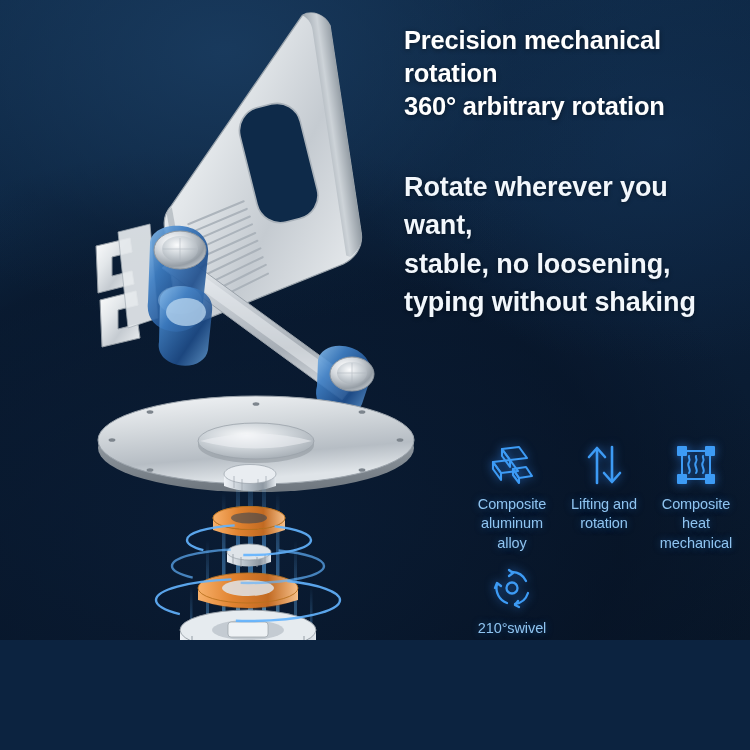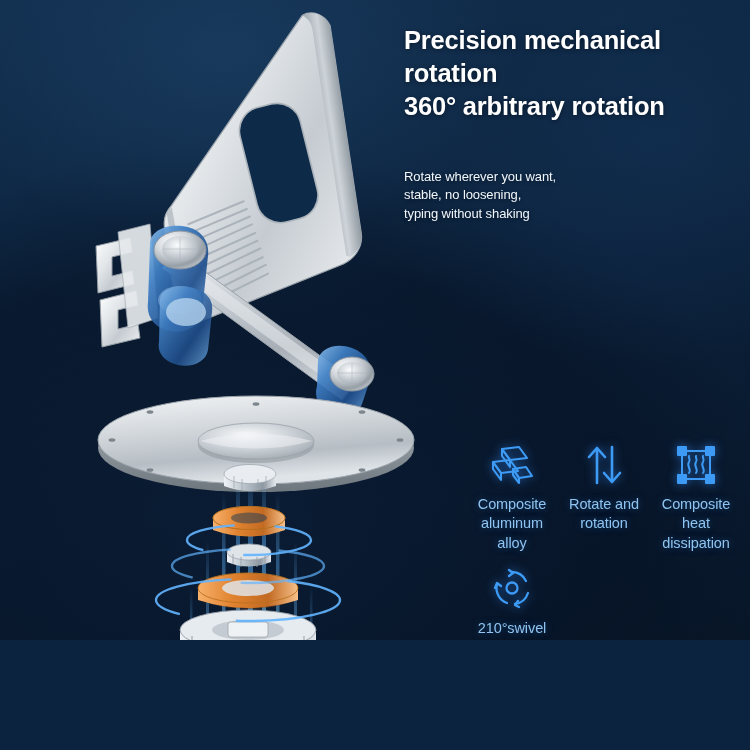--- a/index.html
+++ b/index.html
@@ -23,21 +23,21 @@
 
   
   .headline {
     position:absolute; left:404px; top:24px; width:330px;
     color:#ffffff; font-weight:bold; font-size:25.5px; line-height:1.30;
     letter-spacing:-0.2px;
     text-shadow:0 1px 5px rgba(0,0,0,0.45);
   }
   .subline {
     position:absolute; left:404px; top:168px; width:330px;
-    color:#f2f7fc; font-weight:normal; font-size:13px; line-height:1.42;
+    color:#f2f7fc; font-weight:bold; font-size:27px; line-height:1.42;
     letter-spacing:-0.1px;
     text-shadow:0 1px 4px rgba(0,0,0,0.4);
   }
 
   
   #features {
     position:absolute; left:466px; top:442px;
     width:276px; height:240px;
     display:grid;
     grid-template-columns:1fr 1fr 1fr;
@@ -340,41 +340,41 @@
     <div class="feature">
       <div class="feat-icon">
         <svg width="40" height="42" viewBox="0 0 40 42" fill="none" stroke="#3d9bf5" stroke-width="2.6" stroke-linecap="round" stroke-linejoin="round">
           <path d="M13 39 L13 5"></path>
           <path d="M5 13 L13 4 L21 13"></path>
           <path d="M28 3 L28 37"></path>
           <path d="M20 29 L28 38 L36 29"></path>
         </svg>
       </div>
       <div class="feat-label">
-        <div>Rotate and</div>
+        <div>Lifting and</div>
         <div>rotation</div>
       </div>
     </div>
 
     <div class="feature">
       <div class="feat-icon">
         <svg width="42" height="42" viewBox="0 0 42 42" fill="none" stroke="#3d9bf5" stroke-width="2" stroke-linecap="round" stroke-linejoin="round">
           <rect x="7" y="7" width="28" height="28"></rect>
           <rect x="3" y="3" width="8" height="8" fill="#3d9bf5"></rect>
           <rect x="31" y="3" width="8" height="8" fill="#3d9bf5"></rect>
           <rect x="3" y="31" width="8" height="8" fill="#3d9bf5"></rect>
           <rect x="31" y="31" width="8" height="8" fill="#3d9bf5"></rect>
           <path d="M14 29 C17 25 11 22 14 18 C16 15 13 14 14 12"></path>
           <path d="M21 29 C24 25 18 22 21 18 C23 15 20 14 21 12"></path>
           <path d="M28 29 C31 25 25 22 28 18 C30 15 27 14 28 12"></path>
         </svg>
       </div>
       <div class="feat-label">
         <div>Composite heat</div>
-        <div>dissipation</div>
+        <div>mechanical</div>
       </div>
     </div>
 
     <div class="feature">
       <div class="feat-icon">
         <svg width="42" height="42" viewBox="0 0 42 42" fill="none" stroke="#3d9bf5" stroke-width="2.3" stroke-linecap="round" stroke-linejoin="round">
           <circle cx="21" cy="20" r="5.5"></circle>
           <path d="M21 4 A16 16 0 0 1 35 13"></path>
           <path d="M37 25 A16 16 0 0 1 24 36"></path>
           <path d="M16 35 A16 16 0 0 1 6 16"></path>

